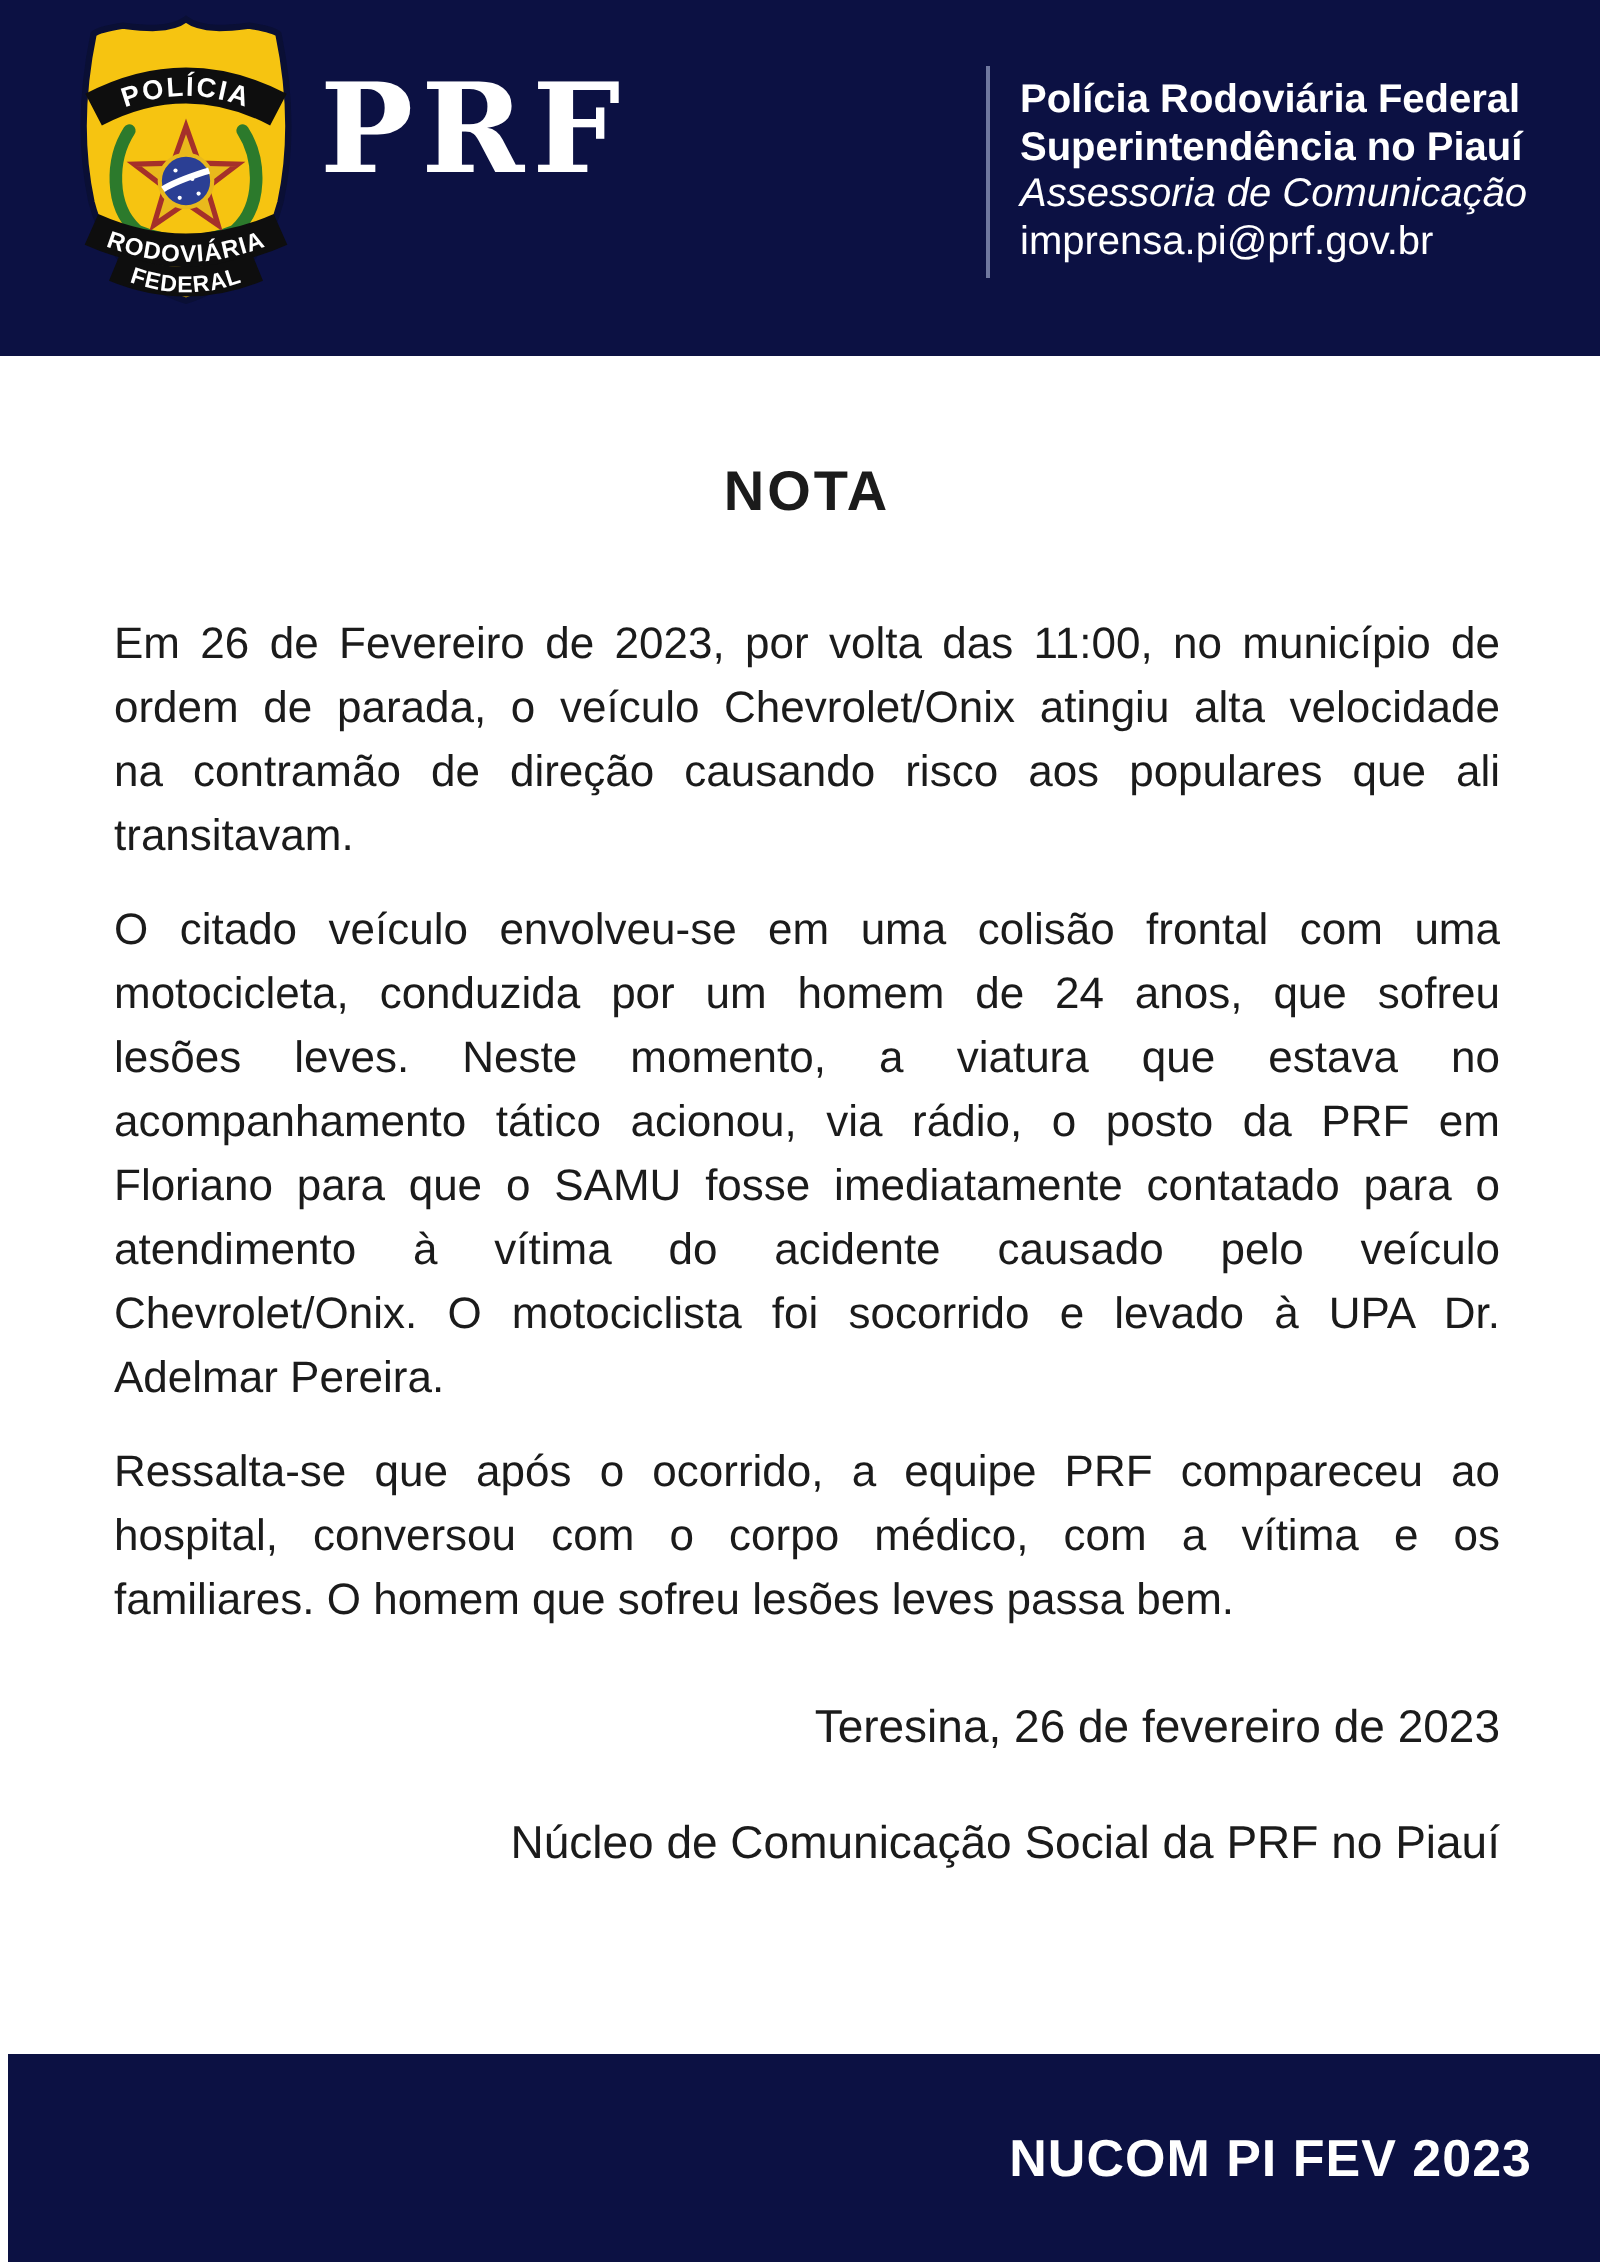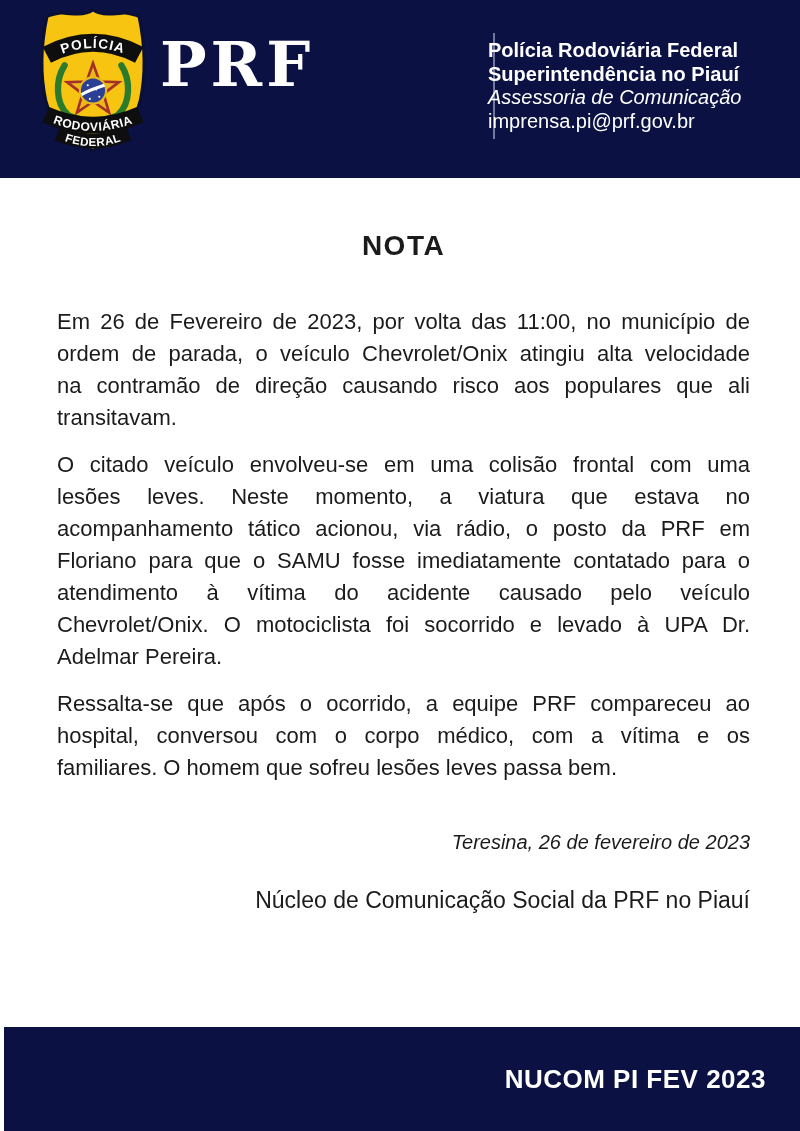--- a/index.html
+++ b/index.html
@@ -13,38 +13,38 @@
 
   
   .header{position:relative;width:800px;height:178px;background:var(--navy);}
   .badge-wrap{position:absolute;left:30px;top:6px;width:126px;height:148px;}
   .wordmark{
     position:absolute;left:160px;top:34px;
     font-family:"DejaVu Serif",serif;font-weight:bold;font-size:62px;line-height:1;
     letter-spacing:4px;color:var(--white);
   }
   .hdr-divider{position:absolute;left:493px;top:33px;width:2px;height:106px;background:rgba(195,205,235,.55);}
-  .org-block{position:absolute;left:488px;top:39px;color:var(--white);}
+  .org-block{position:absolute;left:510px;top:39px;color:var(--white);}
   .org-line{font-size:20px;line-height:23.5px;white-space:nowrap;}
   .org-bold{font-weight:700;}
   .org-italic{font-style:italic;font-weight:400;}
   .org-mail{font-weight:400;}
 
   
   .content{padding:0 50px 0 57px;color:var(--ink);}
   .title{margin-top:52px;text-align:center;font-size:28px;font-weight:700;letter-spacing:1.5px;}
   .paras{margin-top:44px;}
   .para + .para{margin-top:15px;}
   .pline{
     font-size:22px;line-height:32px;
     text-align:justify;text-align-last:justify;
     white-space:normal;
   }
   .lastline{text-align-last:left;}
-  .date-line{margin-top:42px;font-size:20px;line-height:32px;text-align:right;font-style:italic;}
+  .date-line{margin-top:31px;font-size:23px;line-height:32px;text-align:right;}
   .signature{margin-top:26px;font-size:23px;line-height:32px;text-align:right;}
 
   
   .footer{
     position:absolute;left:4px;bottom:0;width:800px;height:104px;background:var(--navy);
     display:flex;align-items:center;justify-content:flex-end;padding-right:38px;
   }
   .footer-label{color:var(--white);font-weight:700;font-size:26px;letter-spacing:.5px;}
 </style>
 </head>
@@ -111,20 +111,21 @@
     <div class="title">NOTA</div>
     <div class="paras">
         <div class="para">
           <div class="pline">Em 26 de Fevereiro de 2023, por volta das 11:00, no município de</div>
           <div class="pline">ordem de parada, o veículo Chevrolet/Onix atingiu alta velocidade</div>
           <div class="pline">na contramão de direção causando risco aos populares que ali</div>
           <div class="pline lastline">transitavam.</div>
         </div>
         <div class="para">
           <div class="pline">O citado veículo envolveu-se em uma colisão frontal com uma</div>
+          <div class="pline">motocicleta, conduzida por um homem de 24 anos, que sofreu</div>
           <div class="pline">lesões leves. Neste momento, a viatura que estava no</div>
           <div class="pline">acompanhamento tático acionou, via rádio, o posto da PRF em</div>
           <div class="pline">Floriano para que o SAMU fosse imediatamente contatado para o</div>
           <div class="pline">atendimento à vítima do acidente causado pelo veículo</div>
           <div class="pline">Chevrolet/Onix. O motociclista foi socorrido e levado à UPA Dr.</div>
           <div class="pline lastline">Adelmar Pereira.</div>
         </div>
         <div class="para">
           <div class="pline">Ressalta-se que após o ocorrido, a equipe PRF compareceu ao</div>
           <div class="pline">hospital, conversou com o corpo médico, com a vítima e os</div>

